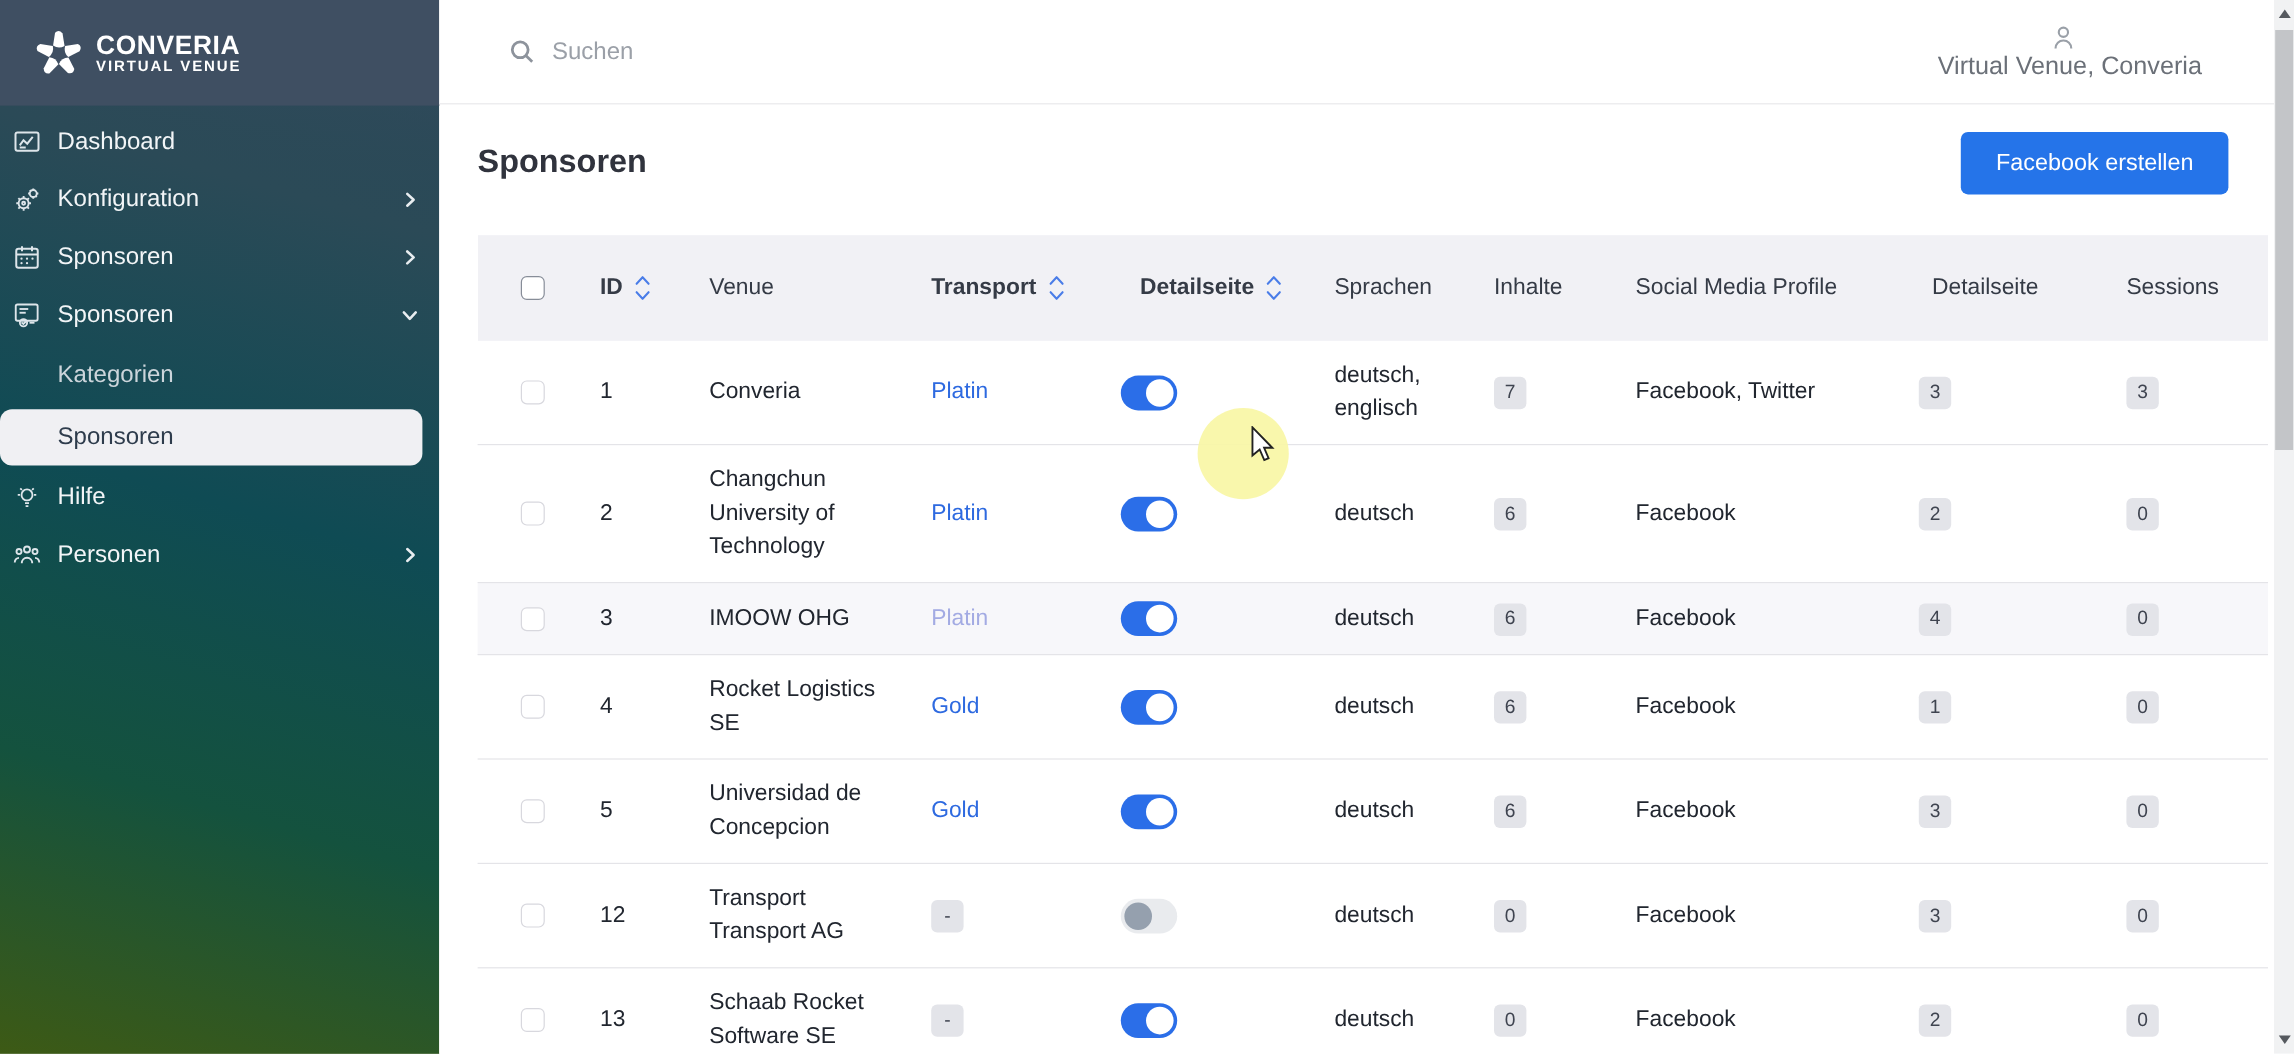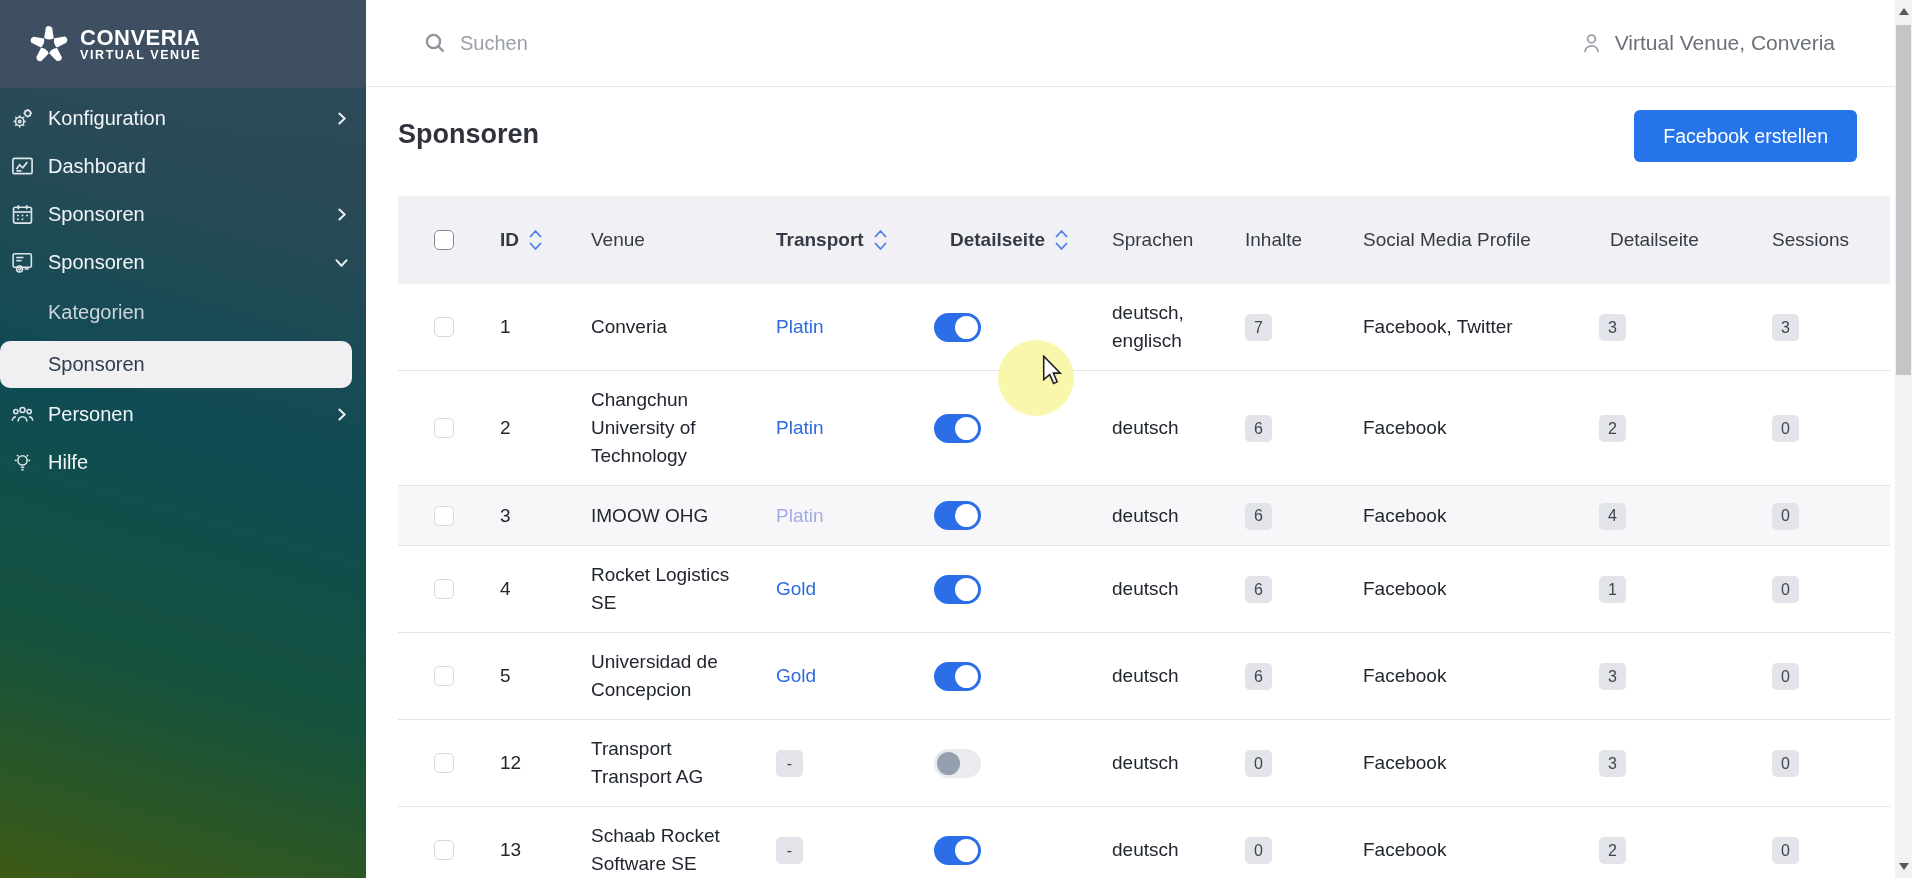--- a/index.html
+++ b/index.html
@@ -26,21 +26,21 @@
   .nav-sub.selected { background:#f0f0f3; color:#2e3c4c; border-radius:10px; margin-right:14px; height:47px; margin-top:3px; margin-bottom:2px; }
 
   
   .topbar { position:absolute; left:366px; top:0; right:17px; height:87px; background:#fff;
     border-bottom:1px solid #e9e9ec; display:flex; align-items:center; }
   .search-wrap { display:flex; align-items:flex-end; margin-left:57px; }
   .search-icon { color:#8d939c; display:flex; }
   .search-input { border:none; outline:none; font-size:20px; color:#3a3f48; margin-left:13px; width:420px;
     font-family:"Liberation Sans", sans-serif; }
   .search-input::placeholder { color:#9ba0a8; }
-  .user-wrap { margin-left:auto; margin-right:60px; display:flex; align-items:center; color:#6e737c; }
+  .user-wrap { margin-left:auto; margin-right:60px; display:flex; align-items:center; color:#6e737c;flex-direction:column; }
   .user-icon { color:#9aa0a8; display:flex; margin-right:11px; }
   .user-name { font-size:21px; color:#6b7078; }
 
   
   .content { position:absolute; left:366px; top:88px; right:17px; bottom:0; background:#fff; padding-left:32px; overflow:hidden; }
   .page-header { display:flex; align-items:flex-start; margin-top:22px; height:86px; }
   .page-title { font-size:27px; font-weight:700; color:#30333d; margin-top:9px; }
   .create-btn { margin-left:auto; margin-right:38px; background:#2574e9; color:#fff; border:none; border-radius:6px;
     height:52px; padding:0 29px; font-size:19.5px; font-family:"Liberation Sans", sans-serif; cursor:pointer; }
 
@@ -118,20 +118,30 @@
       </g>
     </svg>
     <div class="logo-text">
       <div class="logo-title">CONVERIA</div>
       <div class="logo-subtitle">VIRTUAL VENUE</div>
     </div>
   </div>
   <div class="nav" id="nav">
       <div class="nav-item">
         <span class="nav-icon">
+          <svg viewBox="0 0 24 24" fill="none" stroke="currentColor" stroke-width="1.6">
+            <rect x="2.8" y="4.2" width="18.4" height="14.6" rx="1.6"></rect>
+            <polyline points="6.2,14.6 9.2,10.4 12.2,13.2 16.6,7.8"></polyline>
+            <line x1="6.2" y1="16.2" x2="11" y2="16.2"></line>
+          </svg>
+        </span>
+        <span class="nav-label">Dashboard</span>
+      </div>
+      <div class="nav-item">
+        <span class="nav-icon">
           <svg viewBox="0 0 24 24" fill="none" stroke="currentColor" stroke-width="1.5">
             <circle cx="9.3" cy="14.8" r="4"></circle>
             <circle cx="9.3" cy="14.8" r="1.2"></circle>
             <g>
               <line x1="9.3" y1="8.9" x2="9.3" y2="10.6"></line>
               <line x1="9.3" y1="19" x2="9.3" y2="20.7"></line>
               <line x1="3.4" y1="14.8" x2="5.1" y2="14.8"></line>
               <line x1="13.5" y1="14.8" x2="15.2" y2="14.8"></line>
               <line x1="5.1" y1="10.6" x2="6.3" y2="11.8"></line>
               <line x1="12.3" y1="17.8" x2="13.5" y2="19"></line>
@@ -152,30 +162,20 @@
         <span class="nav-label">Konfiguration</span>
         <span class="nav-chevron">
           <svg viewBox="0 0 24 24" fill="none" stroke="currentColor" stroke-width="3" stroke-linecap="round" stroke-linejoin="round">
             <polyline points="9,5 16.5,12 9,19"></polyline>
           </svg>
         </span>
       </div>
       <div class="nav-item">
         <span class="nav-icon">
           <svg viewBox="0 0 24 24" fill="none" stroke="currentColor" stroke-width="1.6">
-            <rect x="2.8" y="4.2" width="18.4" height="14.6" rx="1.6"></rect>
-            <polyline points="6.2,14.6 9.2,10.4 12.2,13.2 16.6,7.8"></polyline>
-            <line x1="6.2" y1="16.2" x2="11" y2="16.2"></line>
-          </svg>
-        </span>
-        <span class="nav-label">Dashboard</span>
-      </div>
-      <div class="nav-item">
-        <span class="nav-icon">
-          <svg viewBox="0 0 24 24" fill="none" stroke="currentColor" stroke-width="1.6">
             <rect x="3.4" y="5" width="17.2" height="15.2" rx="1.8"></rect>
             <line x1="8" y1="3" x2="8" y2="7"></line>
             <line x1="16" y1="3" x2="16" y2="7"></line>
             <line x1="3.4" y1="9.6" x2="20.6" y2="9.6"></line>
             <g fill="currentColor" stroke="none">
               <circle cx="7.6" cy="13" r="0.9"></circle>
               <circle cx="12" cy="13" r="0.9"></circle>
               <circle cx="16.4" cy="13" r="0.9"></circle>
               <circle cx="7.6" cy="16.6" r="0.9"></circle>
               <circle cx="12" cy="16.6" r="0.9"></circle>
@@ -209,48 +209,48 @@
       </div>
       <div class="nav-sub">
         <span>Kategorien</span>
       </div>
       <div class="nav-sub selected">
         <span>Sponsoren</span>
       </div>
       <div class="nav-item">
         <span class="nav-icon">
           <svg viewBox="0 0 24 24" fill="none" stroke="currentColor" stroke-width="1.5">
-            <circle cx="12" cy="7.6" r="2.4"></circle>
-            <path d="M7.8,18.6 c0-2.6 1.8-4.4 4.2-4.4 c2.4,0 4.2,1.8 4.2,4.4"></path>
-            <circle cx="5.6" cy="9.2" r="2"></circle>
-            <path d="M2.2,18 c0-2.2 1.5-3.7 3.4-3.7"></path>
-            <circle cx="18.4" cy="9.2" r="2"></circle>
-            <path d="M21.8,18 c0-2.2 -1.5,-3.7 -3.4,-3.7"></path>
-          </svg>
-        </span>
-        <span class="nav-label">Personen</span>
-        <span class="nav-chevron">
-          <svg viewBox="0 0 24 24" fill="none" stroke="currentColor" stroke-width="3" stroke-linecap="round" stroke-linejoin="round">
-            <polyline points="9,5 16.5,12 9,19"></polyline>
-          </svg>
-        </span>
-      </div>
-      <div class="nav-item">
-        <span class="nav-icon">
-          <svg viewBox="0 0 24 24" fill="none" stroke="currentColor" stroke-width="1.5">
             <circle cx="12" cy="10" r="4.4"></circle>
             <line x1="10.4" y1="16.6" x2="13.6" y2="16.6"></line>
             <line x1="10.9" y1="19" x2="13.1" y2="19"></line>
             <line x1="4.6" y1="10" x2="6.4" y2="10"></line>
             <line x1="17.6" y1="10" x2="19.4" y2="10"></line>
             <line x1="6.6" y1="4.8" x2="7.9" y2="6"></line>
             <line x1="17.4" y1="4.8" x2="16.1" y2="6"></line>
           </svg>
         </span>
         <span class="nav-label">Hilfe</span>
+      </div>
+      <div class="nav-item">
+        <span class="nav-icon">
+          <svg viewBox="0 0 24 24" fill="none" stroke="currentColor" stroke-width="1.5">
+            <circle cx="12" cy="7.6" r="2.4"></circle>
+            <path d="M7.8,18.6 c0-2.6 1.8-4.4 4.2-4.4 c2.4,0 4.2,1.8 4.2,4.4"></path>
+            <circle cx="5.6" cy="9.2" r="2"></circle>
+            <path d="M2.2,18 c0-2.2 1.5-3.7 3.4-3.7"></path>
+            <circle cx="18.4" cy="9.2" r="2"></circle>
+            <path d="M21.8,18 c0-2.2 -1.5,-3.7 -3.4,-3.7"></path>
+          </svg>
+        </span>
+        <span class="nav-label">Personen</span>
+        <span class="nav-chevron">
+          <svg viewBox="0 0 24 24" fill="none" stroke="currentColor" stroke-width="3" stroke-linecap="round" stroke-linejoin="round">
+            <polyline points="9,5 16.5,12 9,19"></polyline>
+          </svg>
+        </span>
       </div>
     </div>
 </div>
 
 <div class="topbar">
   <div class="search-wrap">
     <span class="search-icon">
       <svg width="24" height="24" viewBox="0 0 24 24" fill="none" stroke="currentColor" stroke-width="2.3">
         <circle cx="10.5" cy="10.5" r="6.6"></circle>
           <line x1="15.4" y1="15.4" x2="20.5" y2="20.5"></line>

